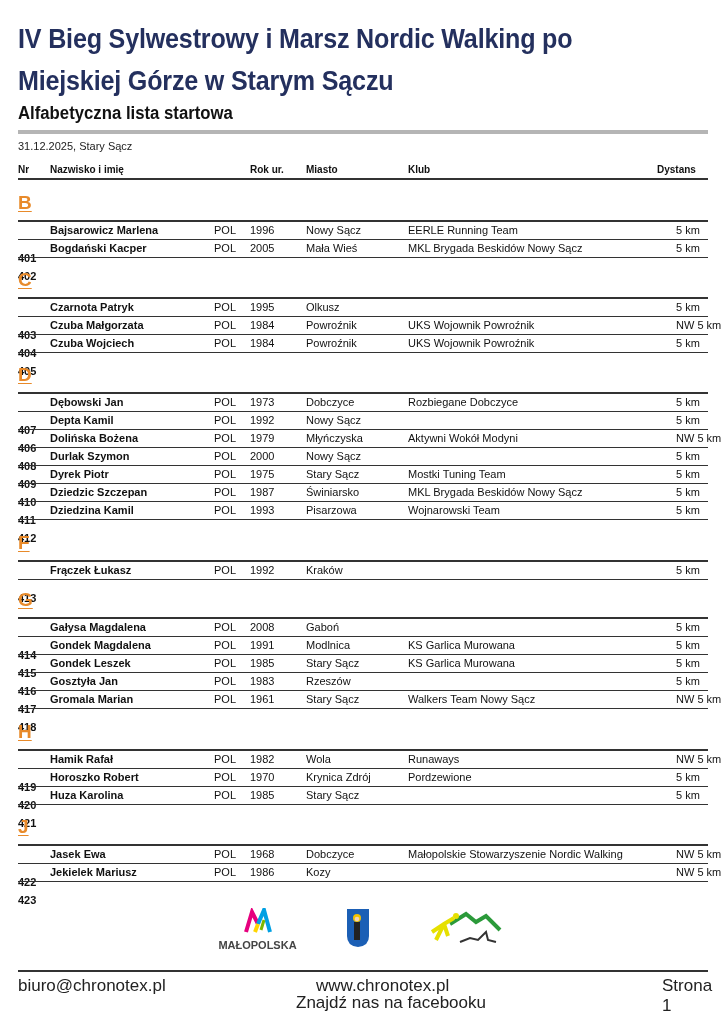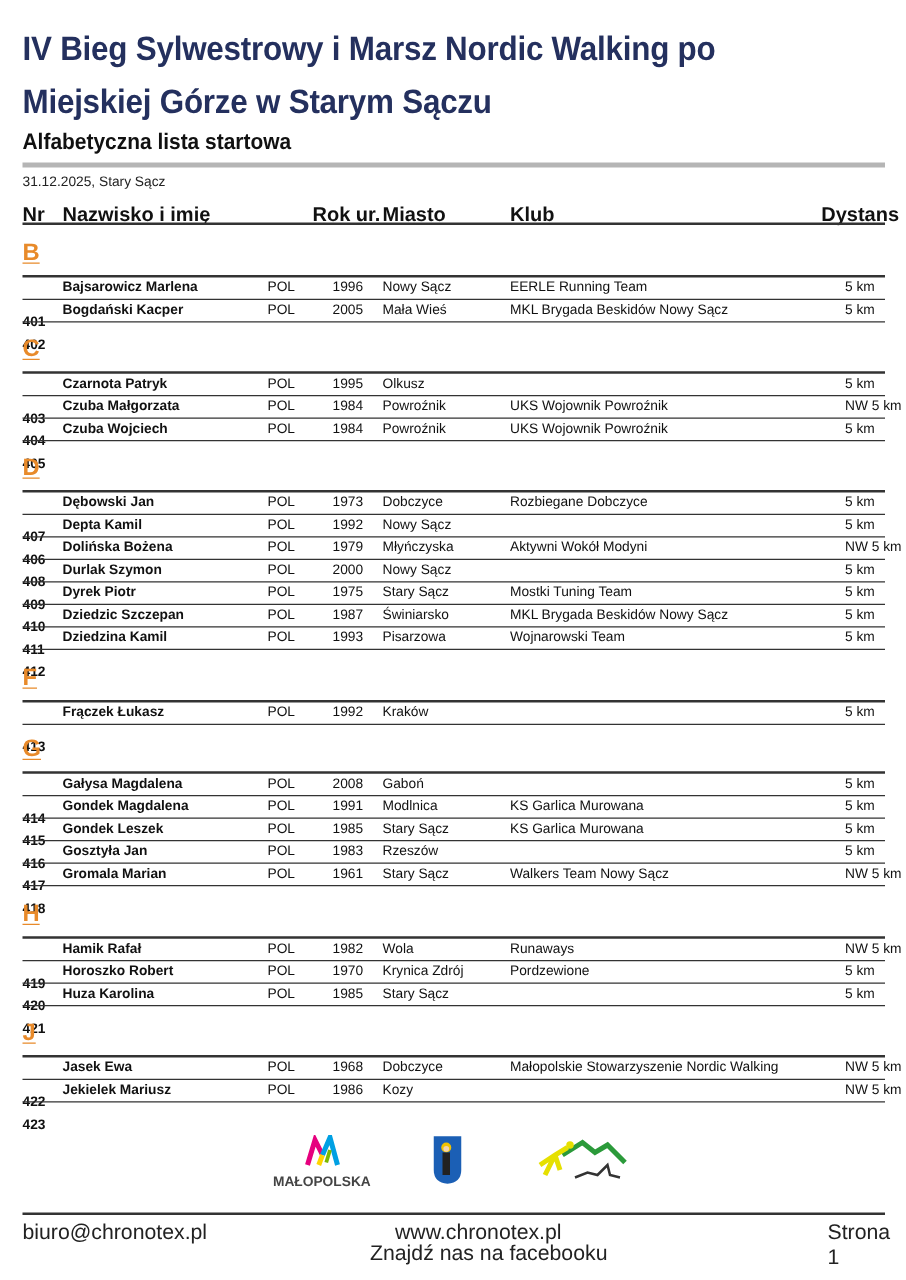--- a/index.html
+++ b/index.html
@@ -1,31 +1,31 @@
 <!DOCTYPE html>
 <html><head>
 <meta charset="utf-8">
 <style>
   html, body { margin:0; padding:0; background:#fff; }
   body { width:725px; height:1024px; position:relative; overflow:hidden; font-family:"Liberation Sans", sans-serif; color:#111; }
   .title { position:absolute; left:18px; top:18px; width:700px; font-size:27px; font-weight:bold; color:#24305e; line-height:42px; letter-spacing:-0.2px; transform:scaleX(0.93); transform-origin:left top; white-space:nowrap; }
   .subtitle { position:absolute; left:18px; top:103px; font-size:18px; font-weight:bold; color:#111; transform:scaleX(0.93); transform-origin:left top; }
   .grayrule { position:absolute; left:18px; top:130px; width:690px; height:4px; background:#b5b5b5; }
   .dateline { position:absolute; left:18px; top:140px; font-size:11px; color:#222; }
-  .colhdr { position:absolute; top:164px; font-size:16px; font-weight:bold; color:#111; }
+  .colhdr { position:absolute; top:164px; font-size:10px; font-weight:bold; color:#111; }
   .hdrrule { position:absolute; left:18px; top:178px; width:690px; height:2px; background:#333; }
   .section { position:absolute; left:18px; width:690px; }
   .letter { font-size:19px; font-weight:bold; color:#e88a2a; text-decoration:underline; text-underline-offset:2px; height:30px; line-height:26px; }
   .toprule { height:1.5px; background:#333; }
   .row { position:relative; height:17px; border-bottom:1.5px solid #333; font-size:11px; line-height:17px; }
   .row span { position:absolute; top:0; white-space:nowrap; }
   .c-nr { left:0; font-weight:bold;margin-top:28px; }
   .c-name { left:32px; font-weight:bold; }
   .c-nat { left:196px; }
-  .c-year { left:248px; }
+  .c-year { left:232px; }
   .c-city { left:288px; }
   .c-club { left:390px; }
   .c-dist { left:640px;margin-left:18px; }
   .logos { position:absolute; top:908px; left:0; width:623px; height:50px; }
   .footrule { position:absolute; left:18px; top:970px; width:690px; height:1.5px; background:#333; }
   .foot { position:absolute; font-size:17px; color:#222; }
 </style>
 </head>
 <body>
 

